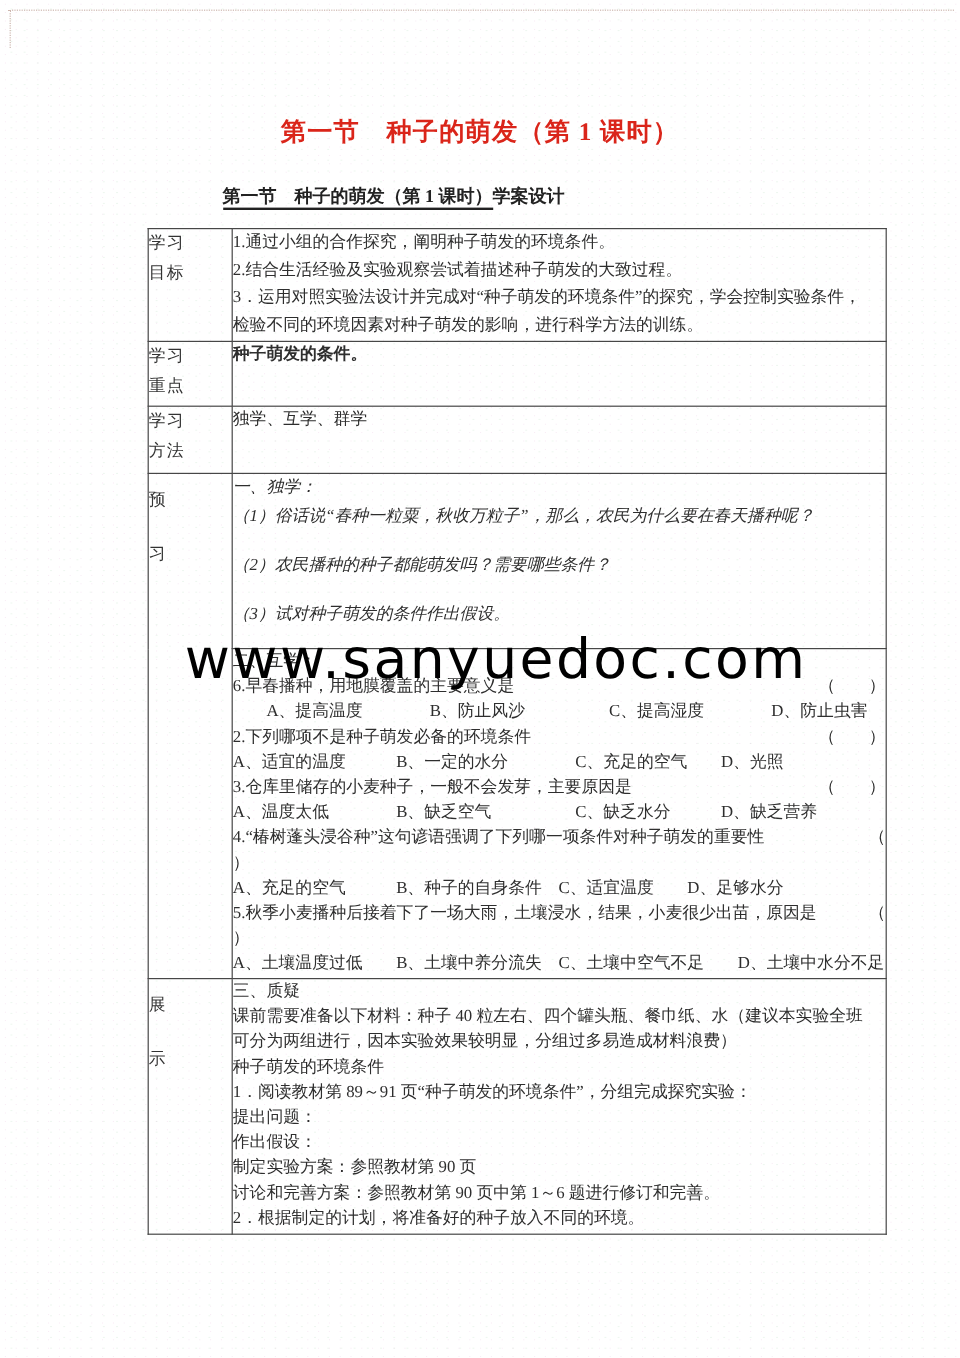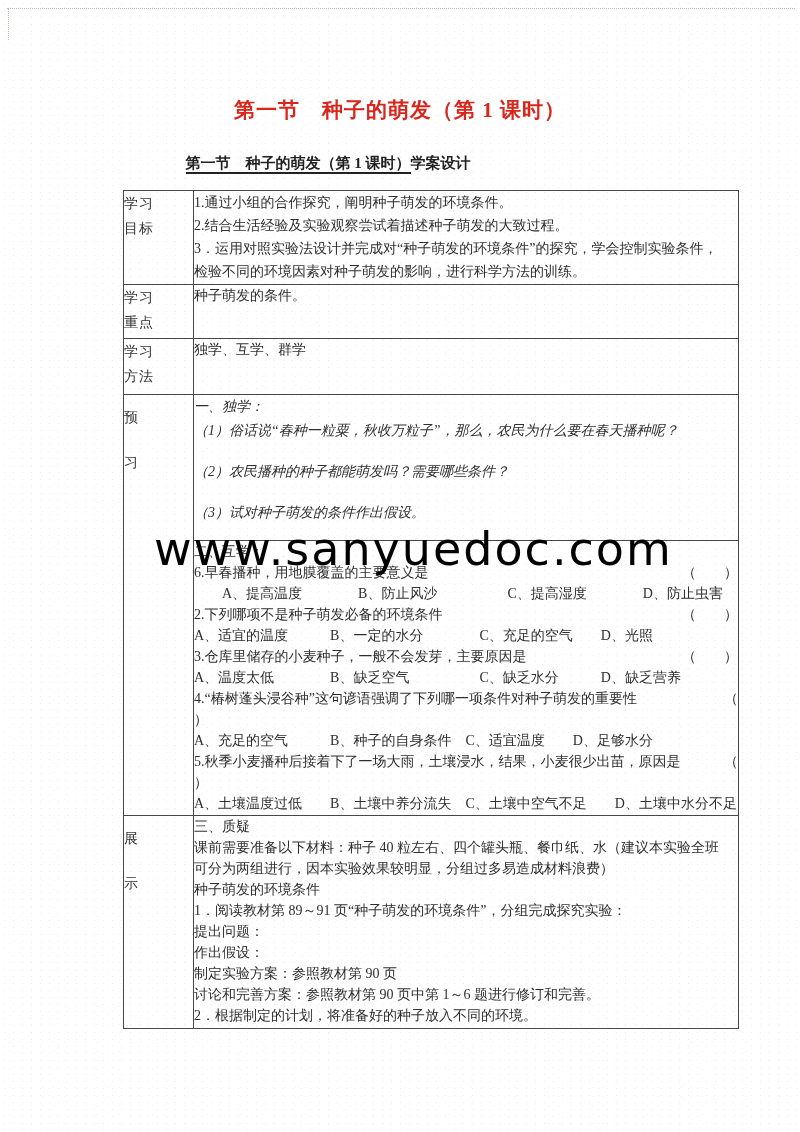--- a/index.html
+++ b/index.html
@@ -49,21 +49,21 @@
   td.lab .lp{line-height:25px;}
   td.lab.tall .lp{line-height:45px;}
   td.con{font-size:14px;}
   .line{display:flex;justify-content:space-between;white-space:pre-wrap;}
   .line .rt{white-space:pre;}
 
   td.goal{height:93px;padding:3px 8px 0 12px;}
   td.goal .line{line-height:23px;}
 
   td.focus{height:53px;padding:3px 8px 0 12px;}
-  td.focus .line{line-height:22px;}
+  td.focus .line{line-height:22px;font-weight:bold;}
 
   td.method{height:55px;vertical-align:middle;padding:0 8px 0 30px;}
   td.method .line{line-height:22px;}
 
   td.selfstudy{height:145px;padding:4px 10px 0 12px;font-style:italic;}
   td.selfstudy .line{line-height:24px;}
   td.selfstudy .sp{margin-top:17px;}
 
   td.mutual{height:274px;padding:3px 7px 0 12px;margin-top:41px;}
   td.mutual .line{line-height:21px;}

